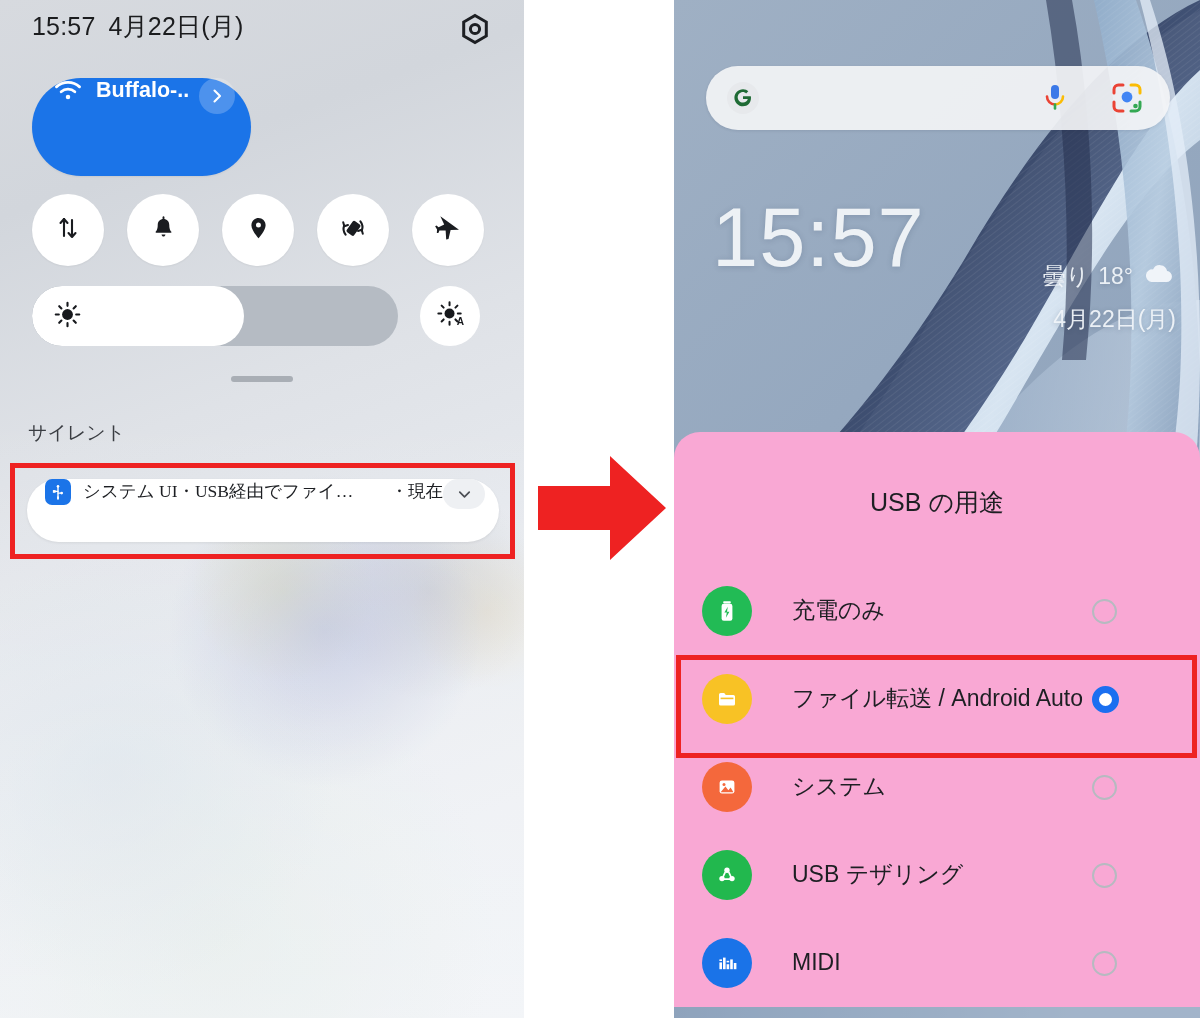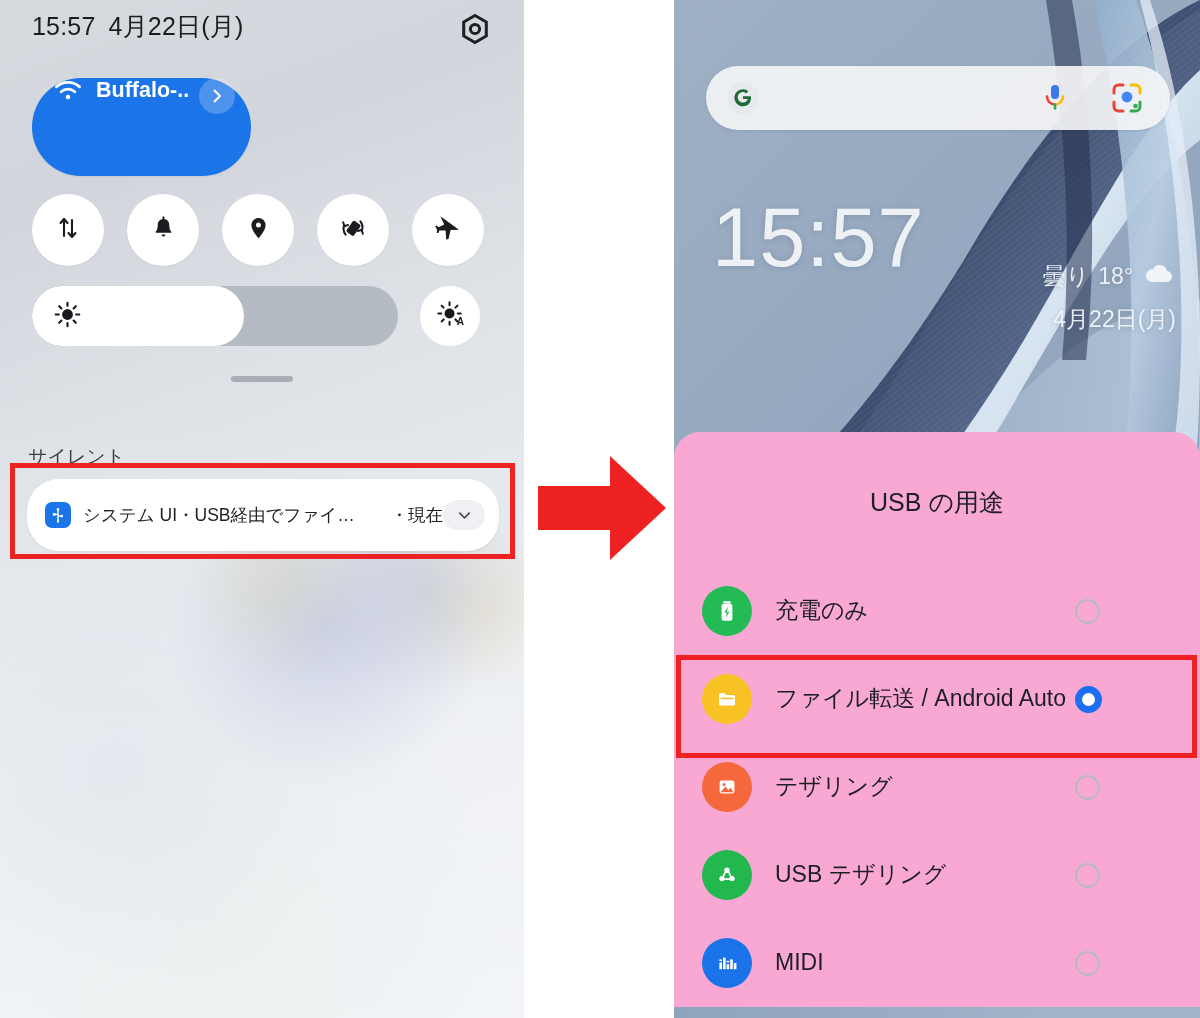--- a/index.html
+++ b/index.html
@@ -94,34 +94,35 @@
     cursor: pointer;
   }
 
   .qs-handle {
     position: absolute; left: 50%; transform: translateX(-50%); top: 376px;
     width: 62px; height: 6px; border-radius: 3px; background: #a9aeb5; z-index: 3;
     cursor: pointer;
   }
 
   .qs-section-title {
-    position: absolute; left: 28px; top: 444px;
+    position: absolute; left: 28px; top: 420px;
     font-size: 19px; color: #3a3d42; z-index: 3;
   }
 
   .notif-highlight {
     position: absolute; left: 10px; top: 463px; width: 505px; height: 96px;
     border: 5px solid #ee2222; z-index: 4; pointer-events: none;
   }
   .notif-card {
-    position: absolute; left: 27px; top: 479px; width: 472px; height: 72px;
+    position: absolute; left: 27px; top: 479px; width: 472px; height: 63px;
     background: #ffffff; border-radius: 32px; z-index: 3;
-    display: flex; align-items: center; padding: 0 14px 0 18px;
+    display: flex; align-items: flex-start; padding: 0 14px 0 18px;
     box-shadow: 0 1px 3px rgba(0,0,0,0.07);
     cursor: pointer;
+    font-family: Liberation Serif, serif;
   }
   .notif-appicon {
     width: 26px; height: 26px; border-radius: 7px; background: #1b74e8;
     display: flex; align-items: center; justify-content: center; flex: 0 0 26px;
   }
   .notif-text {
     flex: 1 1 auto; margin-left: 12px; font-size: 17.5px; color: #1c1e22;
     white-space: nowrap; overflow: hidden; display: flex; align-items: baseline; gap: 0;
   }
   .notif-time { font-size: 17.5px; color: #1c1e22; }
@@ -179,21 +180,21 @@
   .usb-list { margin-top: 48px; }
   .usb-row {
     display: flex; align-items: center; height: 88px; padding: 0 34px 0 28px;
     cursor: pointer;
   }
   .usb-ic {
     width: 50px; height: 50px; border-radius: 50%; flex: 0 0 50px;
     display: flex; align-items: center; justify-content: center;
   }
   .usb-label {
-    flex: 1 1 auto; margin-left: 23px; font-size: 23px; color: #1d1f23;
+    flex: 1 1 auto; margin-left: 40px; font-size: 23px; color: #1d1f23;
     line-height: 1.28; max-width: 300px;
   }
   .usb-radio {
     flex: 0 0 auto; width: 25px; height: 25px; border-radius: 50%;
     border: 2px solid #b6bac0; background: transparent;
   }
   .usb-radio.sel {
     border: 7px solid #1b6ff0; background: #ffffff; width: 27px; height: 27px;
   }
   .usb-highlight {
@@ -484,21 +485,21 @@
         </div>
 
         <div class="usb-row">
           <span class="usb-ic" style="background:#f4683c">
             <svg viewBox="0 0 26 26" width="26" height="26">
               <rect x="5.6" y="6.4" width="14.8" height="13.2" rx="2.4" fill="#fff"></rect>
               <circle cx="10" cy="10.6" r="1.5" fill="#f4683c"></circle>
               <path d="M6.6 18.2 L11.4 12.6 L14.4 16.2 L16.6 13.6 L19.4 18.2 Z" fill="#f4683c"></path>
             </svg>
           </span>
-          <span class="usb-label">テザリング</span>
+          <span class="usb-label">システム</span>
           <span class="usb-radio"></span>
         </div>
 
         <div class="usb-row">
           <span class="usb-ic" style="background:#22b84e">
             <svg viewBox="0 0 26 26" width="26" height="26">
               <circle cx="13" cy="8.2" r="2.7" fill="#fff"></circle>
               <circle cx="8" cy="16.6" r="2.7" fill="#fff"></circle>
               <circle cx="18" cy="16.6" r="2.7" fill="#fff"></circle>
               <path d="M11 10.6 L9.4 14.2 M15 10.6 L16.6 14.2 M10.6 17.2 L15.4 17.2" stroke="#fff" stroke-width="1.7" stroke-linecap="round"></path>

